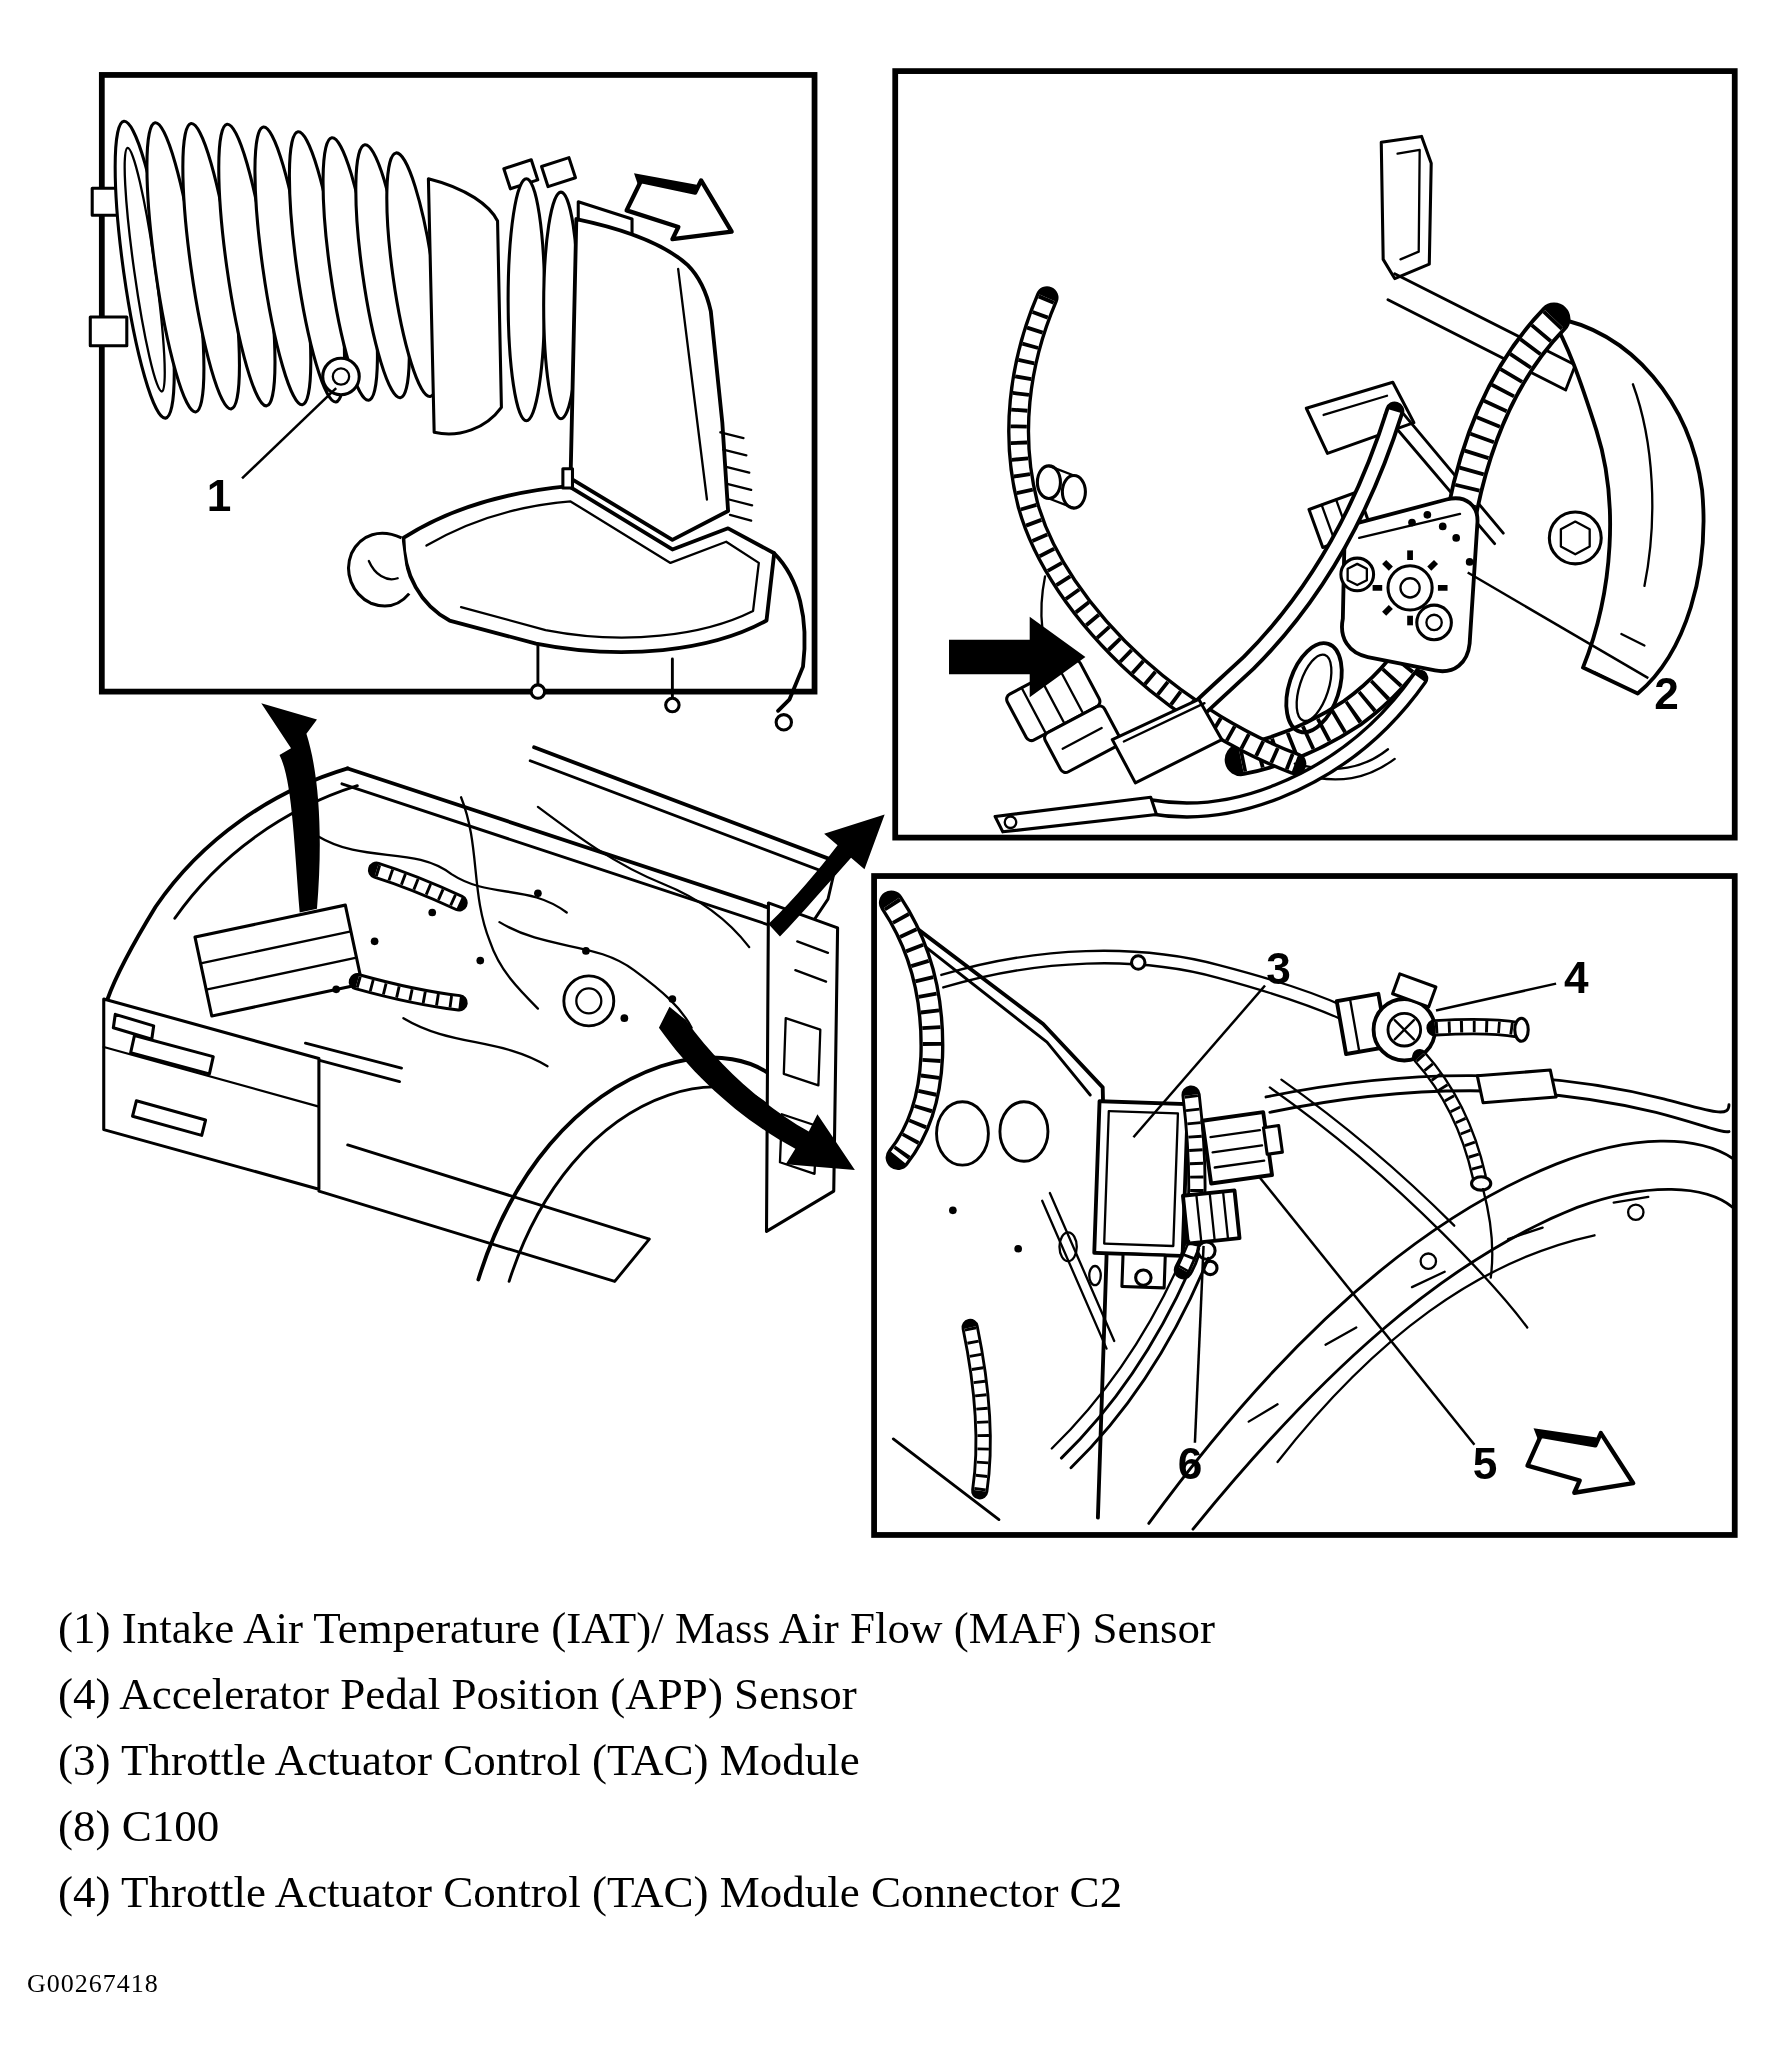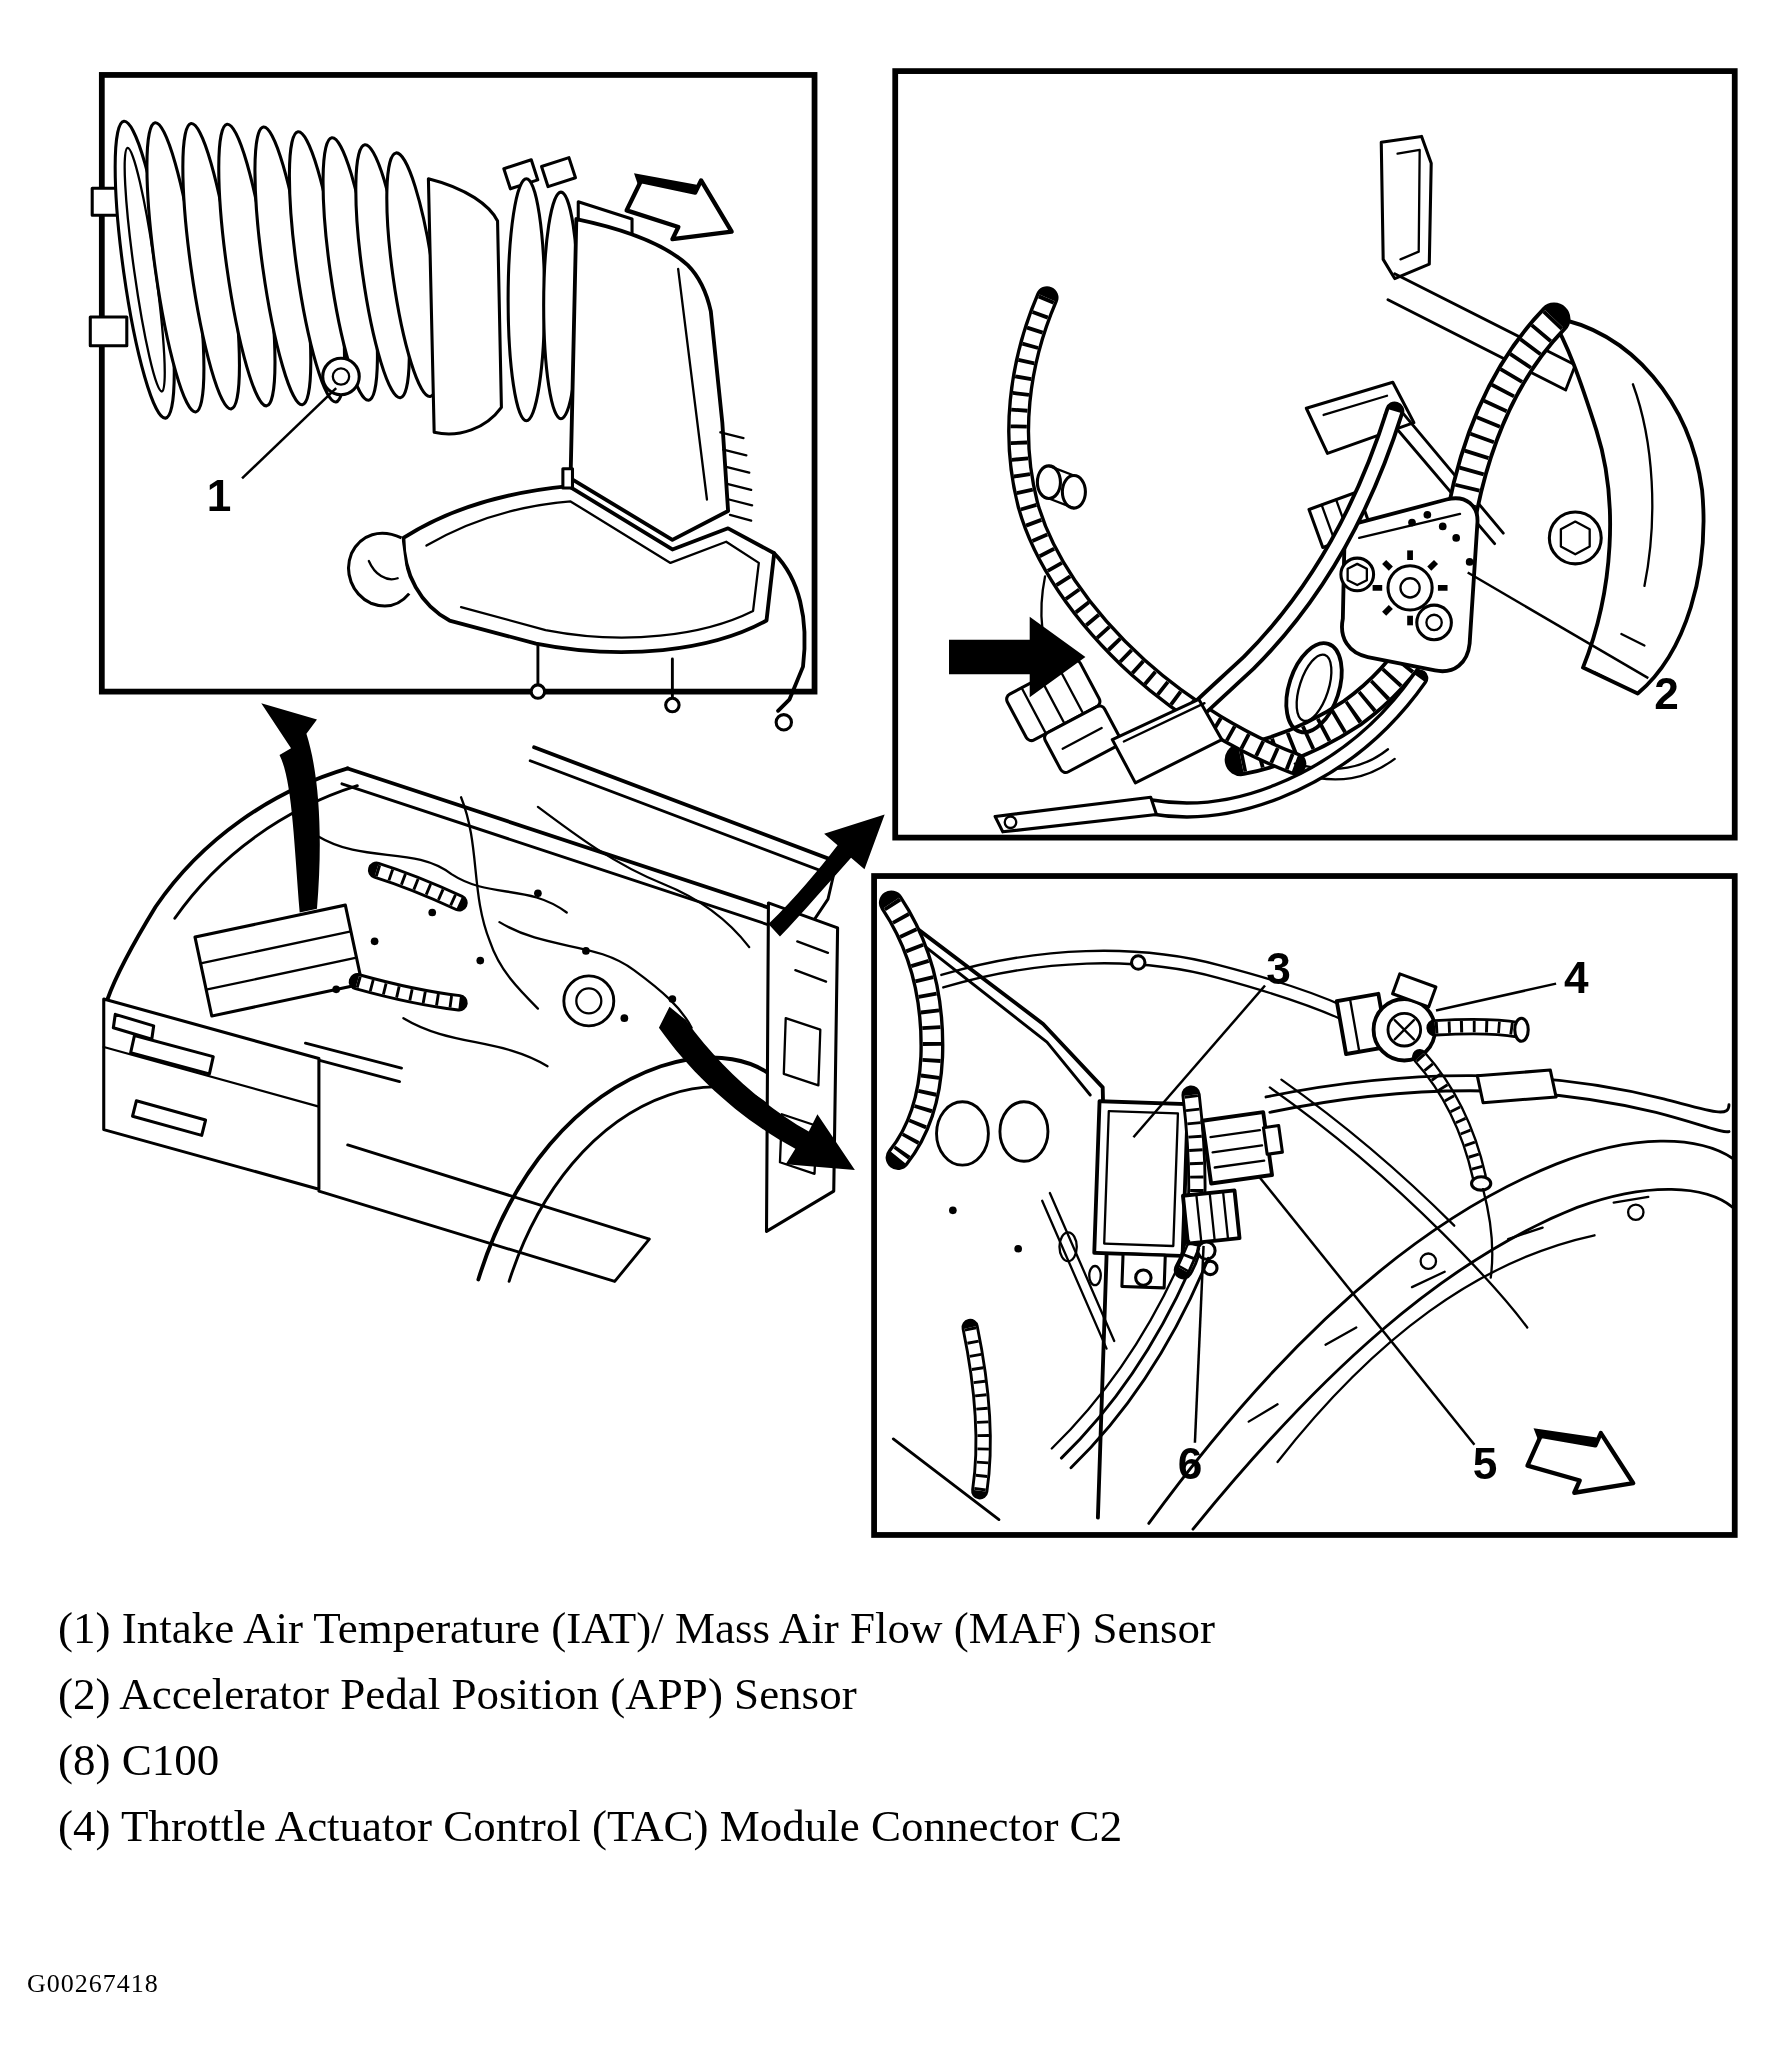--- a/index.html
+++ b/index.html
@@ -374,20 +374,21 @@
     <line class="leader" x1="1244" y1="1502" x2="1253" y2="1297"></line>
     <text class="co" x="1331" y="1008" text-anchor="middle" dominant-baseline="central">3</text>
     <text class="co" x="1641" y="1018" text-anchor="middle" dominant-baseline="central">4</text>
     <text class="co" x="1546" y="1524" text-anchor="middle" dominant-baseline="central">5</text>
     <text class="co" x="1239" y="1524" text-anchor="middle" dominant-baseline="central">6</text>
   </g>
 </svg>
 
   <div class="legend">
     <div>(1) Intake Air Temperature (IAT)/ Mass Air Flow (MAF) Sensor</div>
-    <div>(2) Accelerator Pedal Position (APP) Sensor</div>
+    <div>(4) Accelerator Pedal Position (APP) Sensor</div>
+    <div>(3) Throttle Actuator Control (TAC) Module</div>
     <div>(8) C100</div>
     <div>(4) Throttle Actuator Control (TAC) Module Connector C2</div>
   </div>
 
   <div class="figcode">G00267418</div>
 </div>
 
 
 </body></html>

